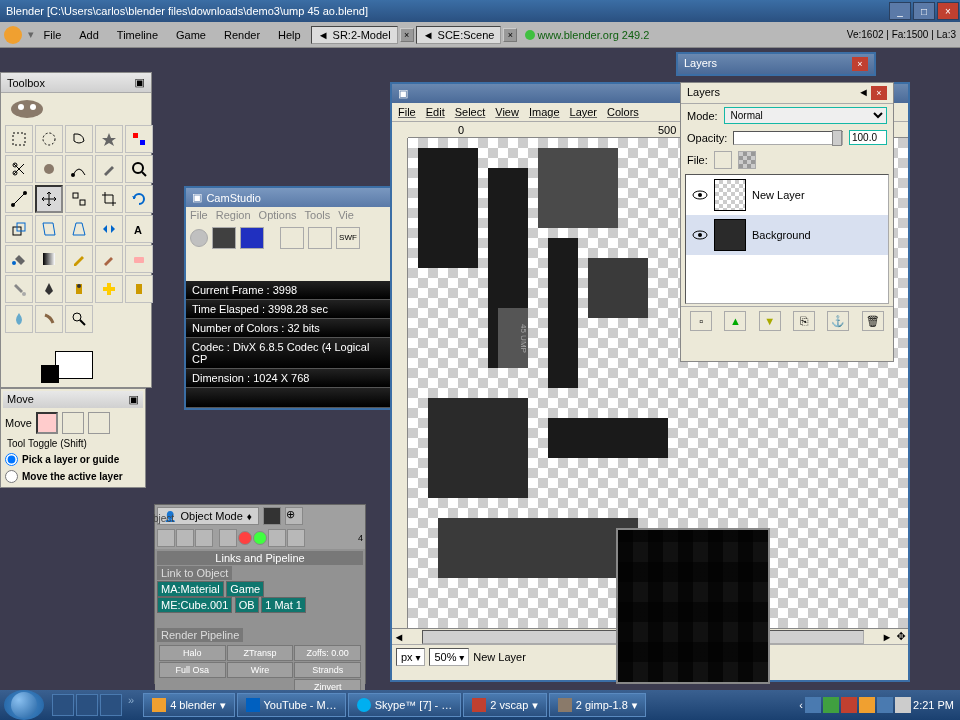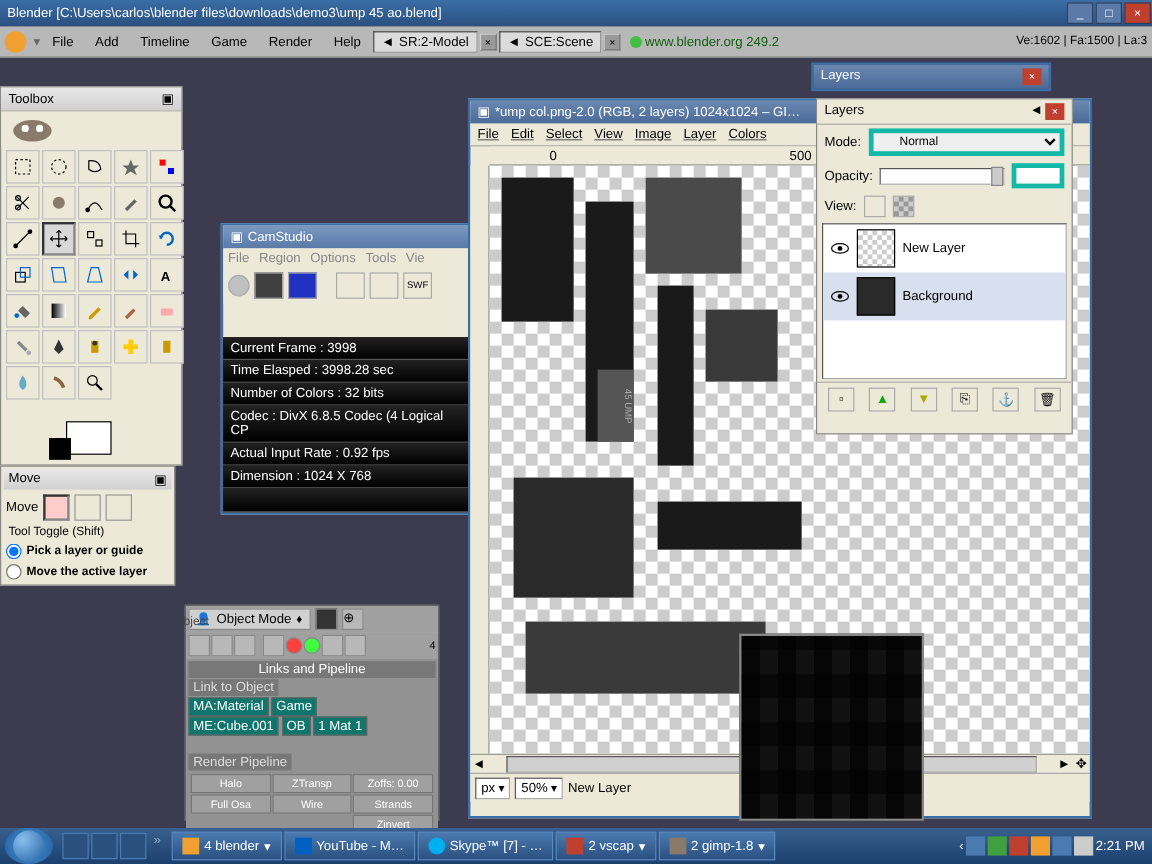--- a/index.html
+++ b/index.html
@@ -74,21 +74,21 @@
 
 .layers-float { position:absolute; top:52px; left:676px; width:200px; background:#ece9d8; border:2px solid #3b6ea5; z-index:10; }
 .layers-float .lf-title { background:linear-gradient(#6a88b0,#4a6a98); color:#fff; padding:3px 6px; display:flex; justify-content:space-between; }
 .layers-float .lf-close { width:16px; height:14px; background:#c04030; color:#fff; display:flex; align-items:center; justify-content:center; font-size:9px; }
 
 
 .layers-dock { position:absolute; top:82px; left:680px; width:214px; height:280px; background:#ece9d8; border:1px solid #888; z-index:5; }
 .layers-dock .ld-tab { background:#ece9d8; padding:3px 6px; display:flex; justify-content:space-between; border-bottom:1px solid #aaa; }
 .layers-dock .ld-tab .xbtn { width:16px; height:14px; background:#c04030; color:#fff; display:flex; align-items:center; justify-content:center; font-size:9px; }
 .layers-dock .ld-row { display:flex; align-items:center; padding:3px 6px; gap:6px; }
-.layers-dock select,.layers-dock input { font-size:10px; border:4px solid #14b8a6; padding:1px 18px; }
+.layers-dock select,.layers-dock input { font-size:10px; border:1px solid #14b8a6; padding:1px 2px; }
 .layers-dock .opacity-track { flex:1; height:14px; background:#fff; border:1px inset #aaa; position:relative; }
 .layers-dock .opacity-track .thumb { position:absolute; right:0; top:-2px; width:10px; height:16px; background:#ccc; border:1px solid #888; }
 .layers-dock .lock-btn { width:18px; height:18px; border:1px solid #aaa; background:#ece9d8; }
 .layers-dock .layer-list { border:1px inset #aaa; margin:2px 4px; height:130px; background:#fff; }
 .layers-dock .layer-item { display:flex; align-items:center; gap:6px; padding:4px 6px; }
 .layers-dock .layer-item.sel { background:#d8e0f0; }
 .layers-dock .eye { width:16px; height:16px; }
 .layers-dock .thumb { width:32px; height:32px; background:repeating-conic-gradient(#ccc 0 25%,#fff 0 50%) 0 0/8px 8px; border:1px solid #000; }
 .layers-dock .thumb.bg { background:#2a2a2a; }
 .layers-dock .ld-btns { display:flex; gap:2px; padding:4px; justify-content:space-around; border-top:1px solid #aaa; }
@@ -408,30 +408,28 @@
     <div style="width:8px"></div>
     <div class="cs-btn"></div>
     <div class="cs-btn"></div>
     <div class="cs-btn" style="font-size:8px;text-align:center;line-height:20px">SWF</div>
   </div>
   <div class="cs-stats">
     <div><span>Current Frame :</span> <span>3998</span></div>
     <div><span>Time Elasped :</span> <span>3998.28 sec</span></div>
     <div><span>Number of Colors :</span> <span>32 bits</span></div>
     <div><span>Codec :</span> <span>DivX 6.8.5 Codec (4 Logical CP</span></div>
-    <div><span>Actual Input Rate :</span> <span>0.92 fps</span></div>
     <div><span>Dimension :</span> <span>1024 X 768</span></div>
     <div style="height:20px"></div>
   </div>
 </div>
 
 <div class="gimpwin">
   <div class="gw-title">
     <span>▣</span>
-    <span>*ump col.png-2.0 (RGB, 2 layers) 1024x1024 – GI…</span>
   </div>
   <div class="gw-menu">
     <span>File</span>
     <span>Edit</span>
     <span>Select</span>
     <span>View</span>
     <span>Image</span>
     <span>Layer</span>
     <span>Colors</span>
   </div>
@@ -488,21 +486,21 @@
     <select style="flex:1"><option>Normal</option></select>
   </div>
   <div class="ld-row">
     <span>Opacity:</span>
     <div class="opacity-track">
         <div class="thumb"></div>
       </div>
     <input type="text" style="width: 38px;" value="100.0">
   </div>
   <div class="ld-row">
-    <span>View:</span>
+    <span>File:</span>
     <div class="lock-btn"></div>
     <div class="lock-btn" style="background:repeating-conic-gradient(#999 0 25%,#ccc 0 50%) 0 0/8px 8px"></div>
   </div>
   <div class="layer-list">
     <div class="layer-item">
       <svg class="eye">
           <ellipse cx="8" cy="8" rx="7" ry="4" fill="none" stroke="#000"></ellipse>
           <circle cx="8" cy="8" r="2" fill="#000"></circle>
         </svg>
       <div class="thumb"></div>

